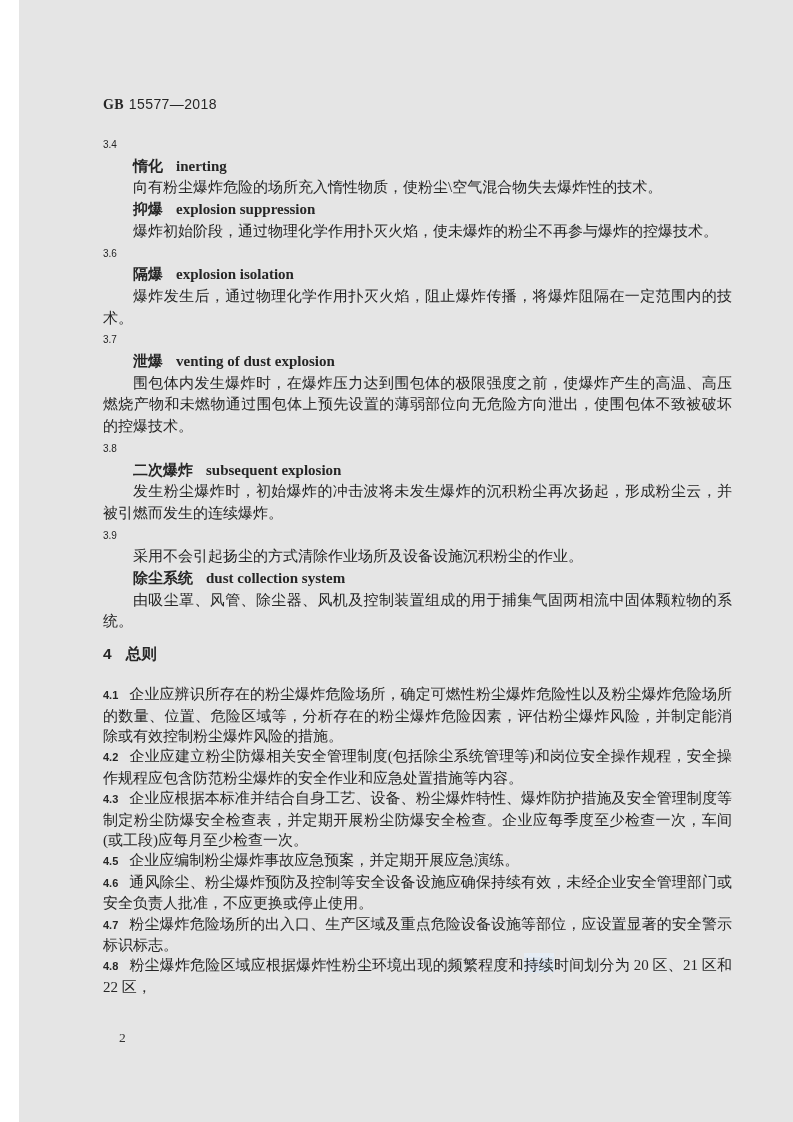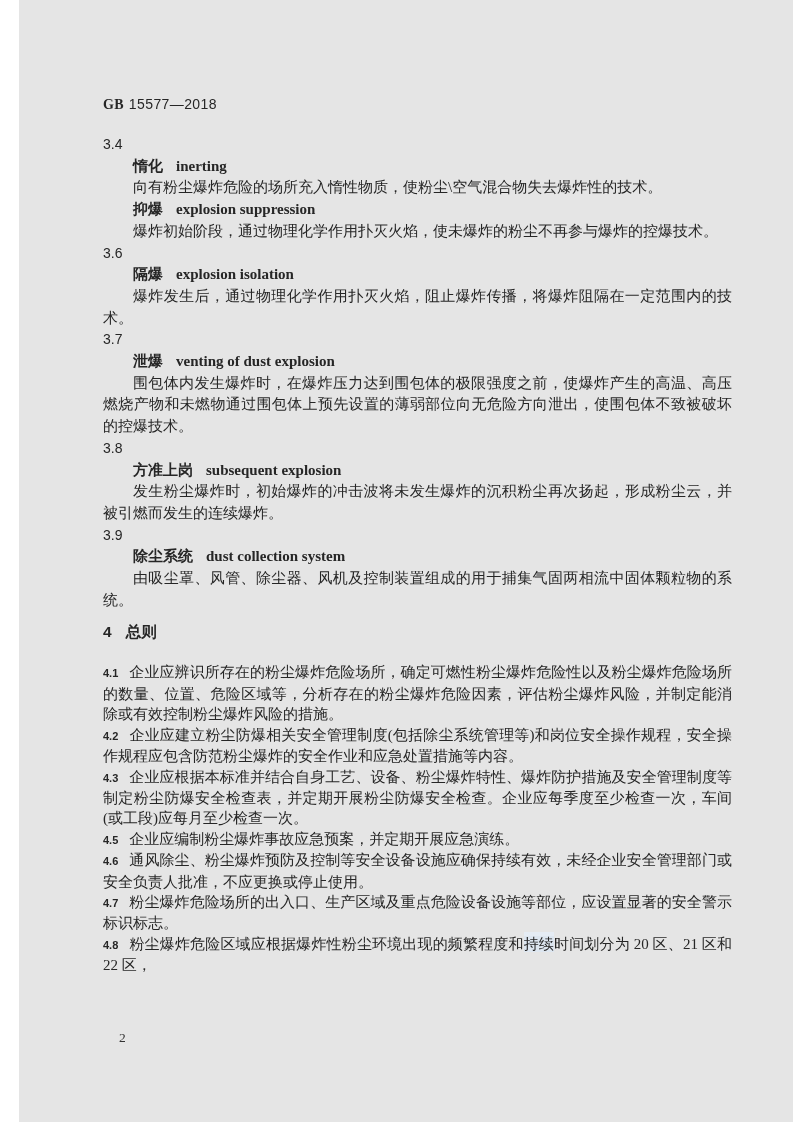--- a/index.html
+++ b/index.html
@@ -34,21 +34,21 @@
     letter-spacing: 0.4px;
   }
   
   .terms {
     margin-top: 21px;
     font-size: 15px;
     line-height: 21.7px;
   }
   .term-num {
     font-family: "Liberation Sans", "DejaVu Sans", sans-serif;
-    font-size: 14px;
+    font-size: 10px;
     line-height: 21.7px;
   }
   .term-head {
     padding-left: 30px;
     font-weight: bold;
   }
   .term-en { margin-left: 13px; }
   .term-def {
     margin: 0;
     text-indent: 30px;
@@ -120,26 +120,27 @@
       </div>
 
       <div class="term">
         <div class="term-num">3.7</div>
         <div class="term-head"><span>泄爆</span><span class="term-en">venting of dust explosion</span></div>
         <p class="term-def">围包体内发生爆炸时，在爆炸压力达到围包体的极限强度之前，使爆炸产生的高温、高压燃烧产物和未燃物通过围包体上预先设置的薄弱部位向无危险方向泄出，使围包体不致被破坏的控爆技术。</p>
       </div>
 
       <div class="term">
         <div class="term-num">3.8</div>
-        <div class="term-head"><span>方准上岗</span><span class="term-en">subsequent explosion</span></div>
+        <div class="term-head"><span>二次爆炸</span><span class="term-en">subsequent explosion</span></div>
         <p class="term-def">发生粉尘爆炸时，初始爆炸的冲击波将未发生爆炸的沉积粉尘再次扬起，形成粉尘云，并被引燃而发生的连续爆炸。</p>
       </div>
 
       <div class="term">
         <div class="term-num">3.9</div>
+        <p class="term-def">采用不会引起扬尘的方式清除作业场所及设备设施沉积粉尘的作业。</p>
       </div>
 
       <div class="term">
         <div class="term-head"><span>除尘系统</span><span class="term-en">dust collection system</span></div>
         <p class="term-def">由吸尘罩、风管、除尘器、风机及控制装置组成的用于捕集气固两相流中固体颗粒物的系统。</p>
       </div>
 
     </div>
 
     <div class="sec-head"><span class="sec-num">4</span><span>总则</span></div>

